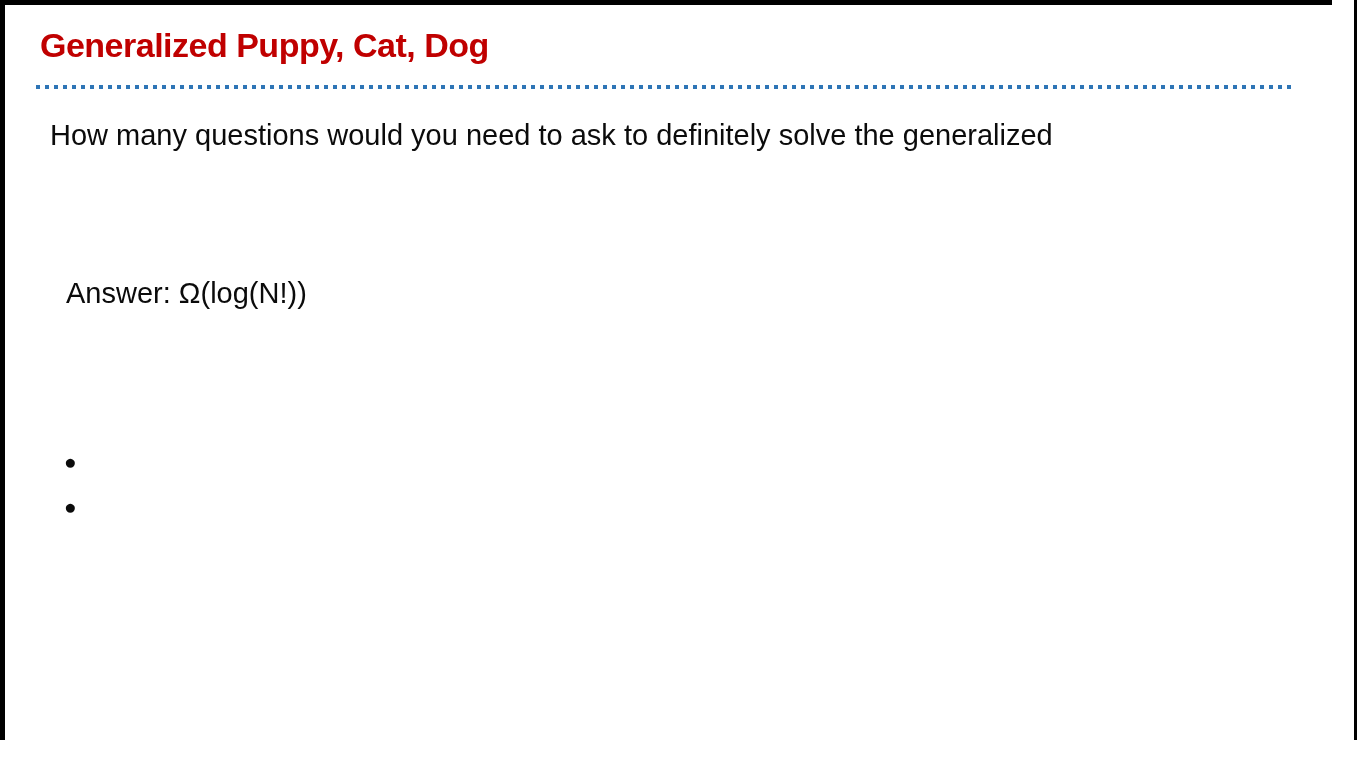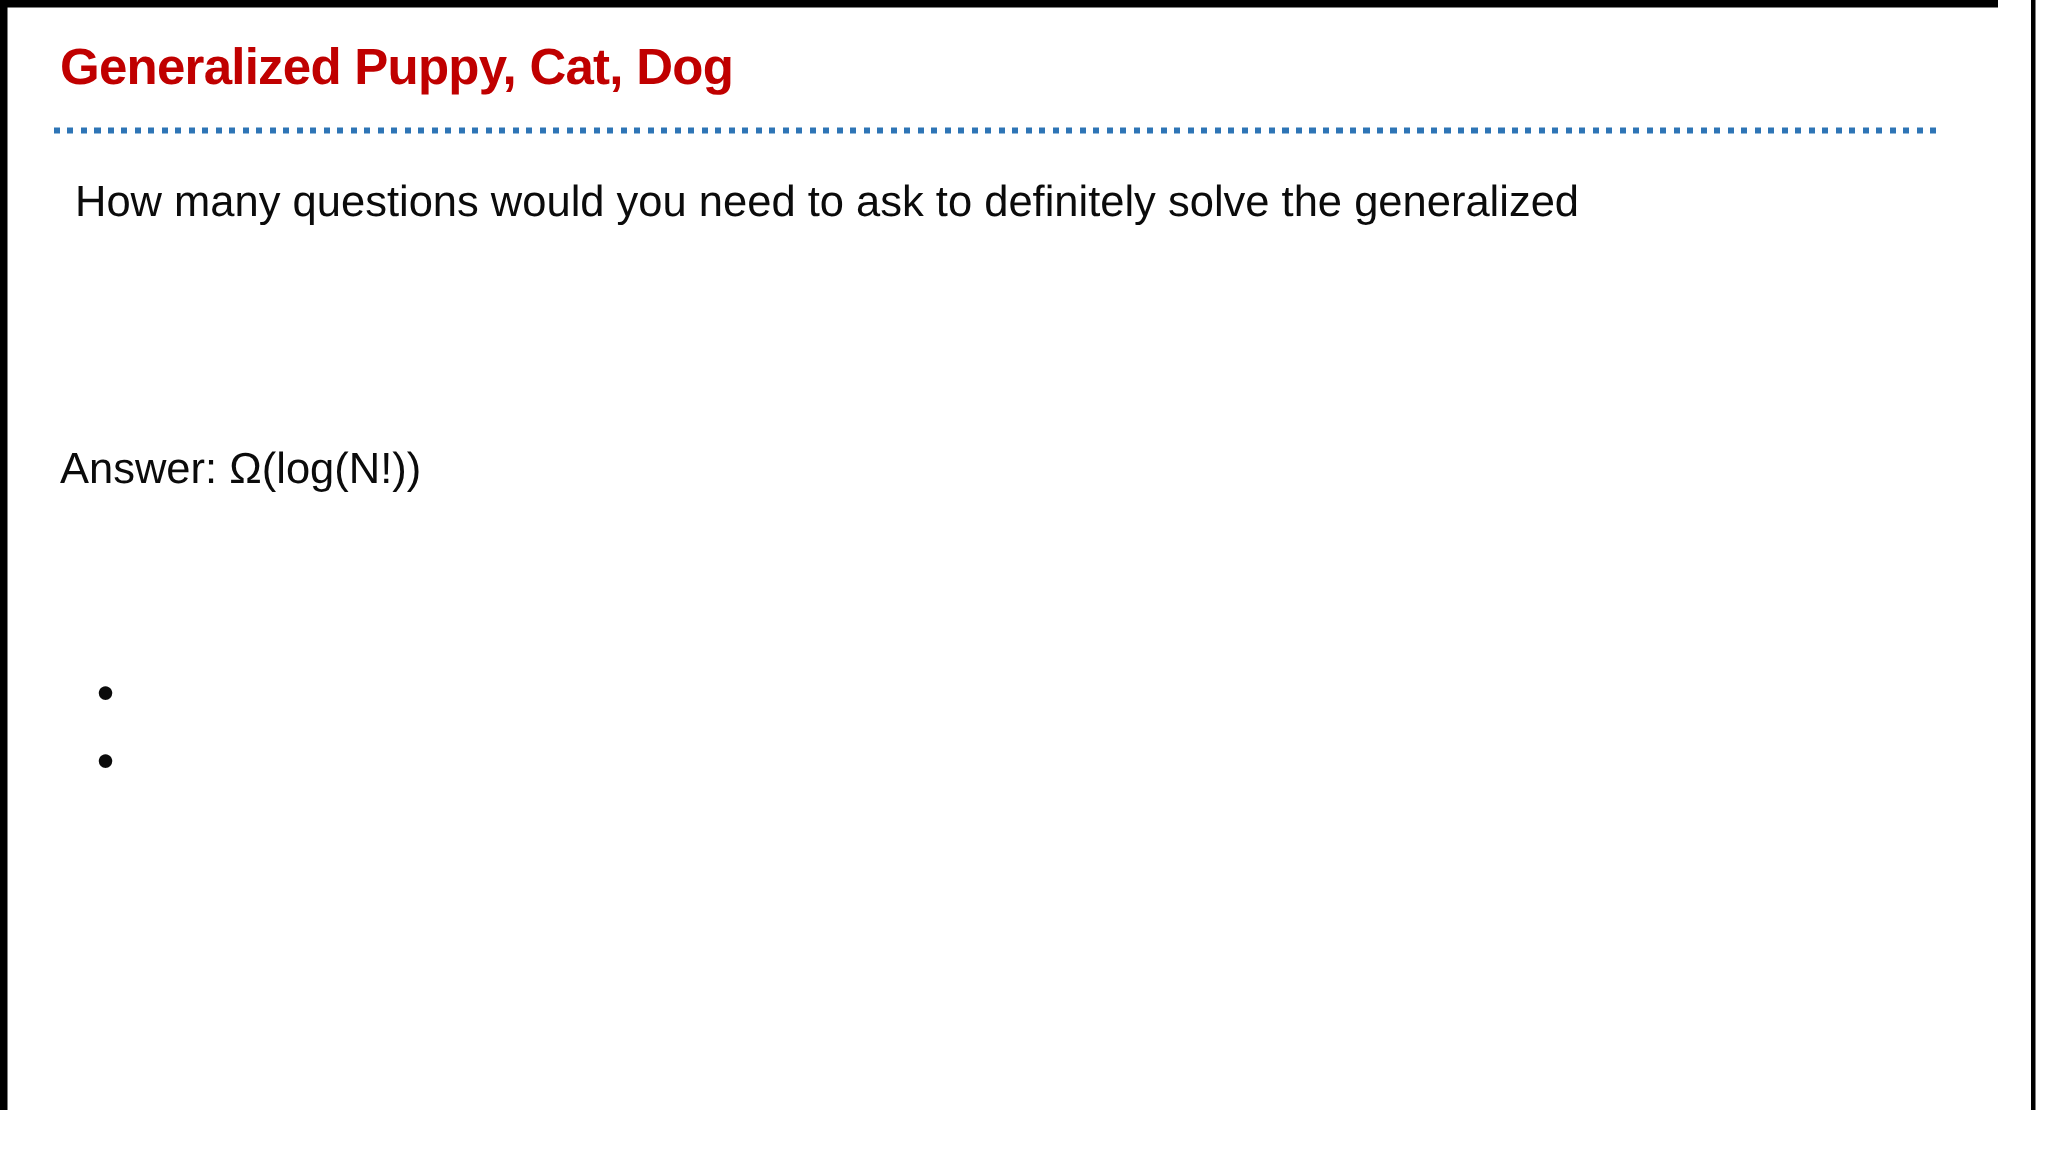--- a/index.html
+++ b/index.html
@@ -62,23 +62,22 @@
     line-height:45px;
   }
   .question{
     position:absolute;
     left:50px; top:96px;
     width:1250px;
     margin-top:17px;
   }
   .answer{
     position:absolute;
-    left:40px; top:271px;
+    left:66px; top:271px;
     white-space:nowrap;
-    margin-top:20px;
   }
   .hint{
     position:absolute;
     left:50px; top:384px;
     white-space:nowrap;
   }
   .bullets{
     position:absolute;
     left:0; top:439px;
     margin:0; padding:0;

